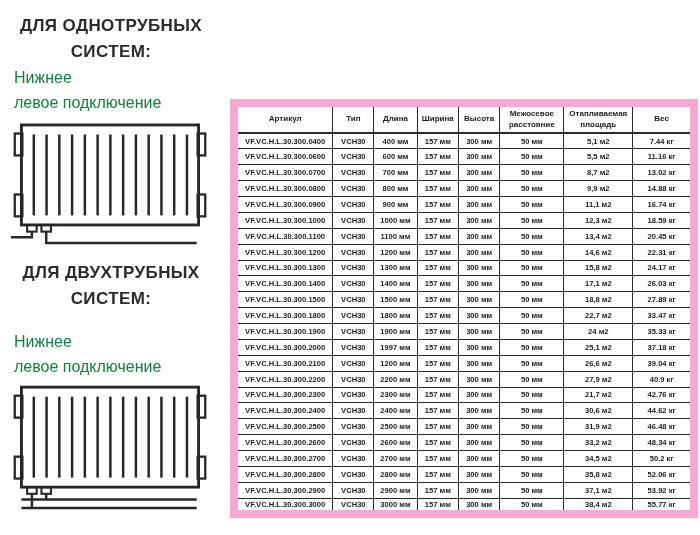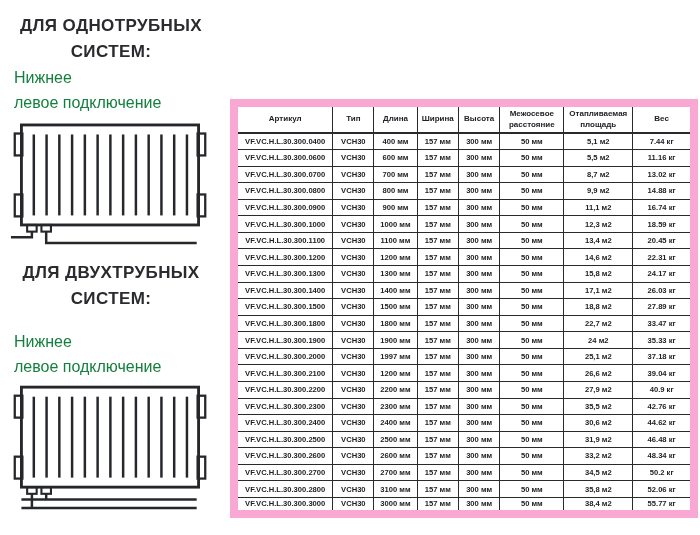--- a/index.html
+++ b/index.html
@@ -381,21 +381,21 @@
             <td>27,9 м2</td>
             <td>40.9 кг</td>
           </tr>
           <tr>
             <td>VF.VC.H.L.30.300.2300</td>
             <td>VCH30</td>
             <td>2300 мм</td>
             <td>157 мм</td>
             <td>300 мм</td>
             <td>50 мм</td>
-            <td>35,5 м2</td>
+            <td>21,7 м2</td>
             <td>42.76 кг</td>
           </tr>
           <tr>
             <td>VF.VC.H.L.30.300.2400</td>
             <td>VCH30</td>
             <td>2400 мм</td>
             <td>157 мм</td>
             <td>300 мм</td>
             <td>50 мм</td>
             <td>30,6 м2</td>
@@ -427,26 +427,36 @@
             <td>2700 мм</td>
             <td>157 мм</td>
             <td>300 мм</td>
             <td>50 мм</td>
             <td>34,5 м2</td>
             <td>50.2 кг</td>
           </tr>
           <tr>
             <td>VF.VC.H.L.30.300.2800</td>
             <td>VCH30</td>
-            <td>3100 мм</td>
+            <td>2800 мм</td>
             <td>157 мм</td>
             <td>300 мм</td>
             <td>50 мм</td>
             <td>35,8 м2</td>
             <td>52.06 кг</td>
+          </tr>
+          <tr>
+            <td>VF.VC.H.L.30.300.2900</td>
+            <td>VCH30</td>
+            <td>2900 мм</td>
+            <td>157 мм</td>
+            <td>300 мм</td>
+            <td>50 мм</td>
+            <td>37,1 м2</td>
+            <td>53.92 кг</td>
           </tr>
           <tr>
             <td>VF.VC.H.L.30.300.3000</td>
             <td>VCH30</td>
             <td>3000 мм</td>
             <td>157 мм</td>
             <td>300 мм</td>
             <td>50 мм</td>
             <td>38,4 м2</td>
             <td>55.77 кг</td>

